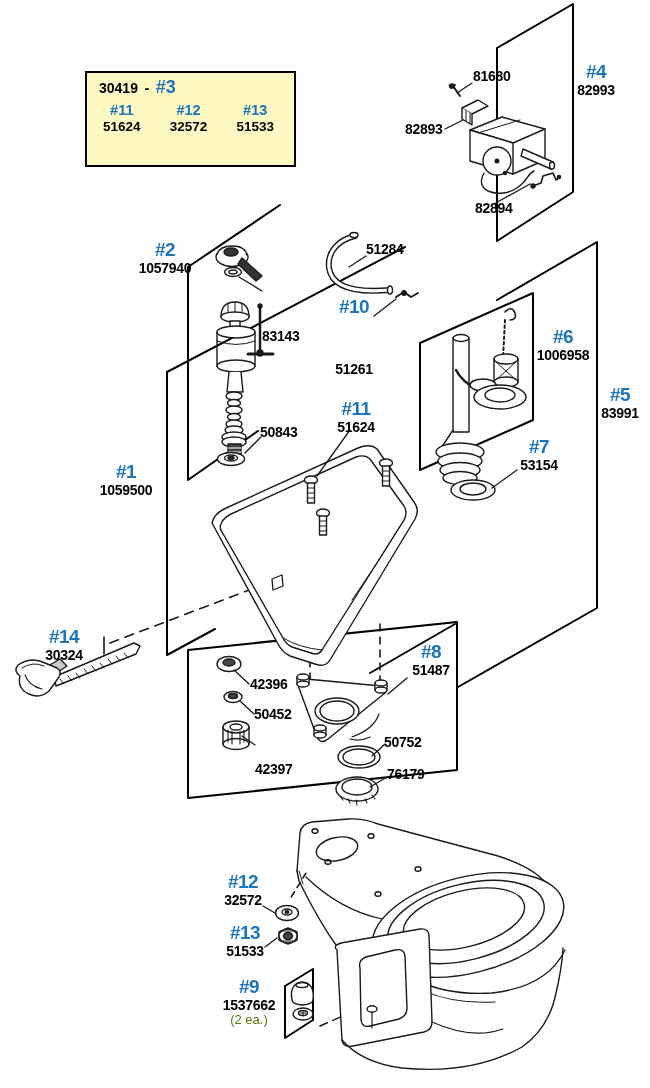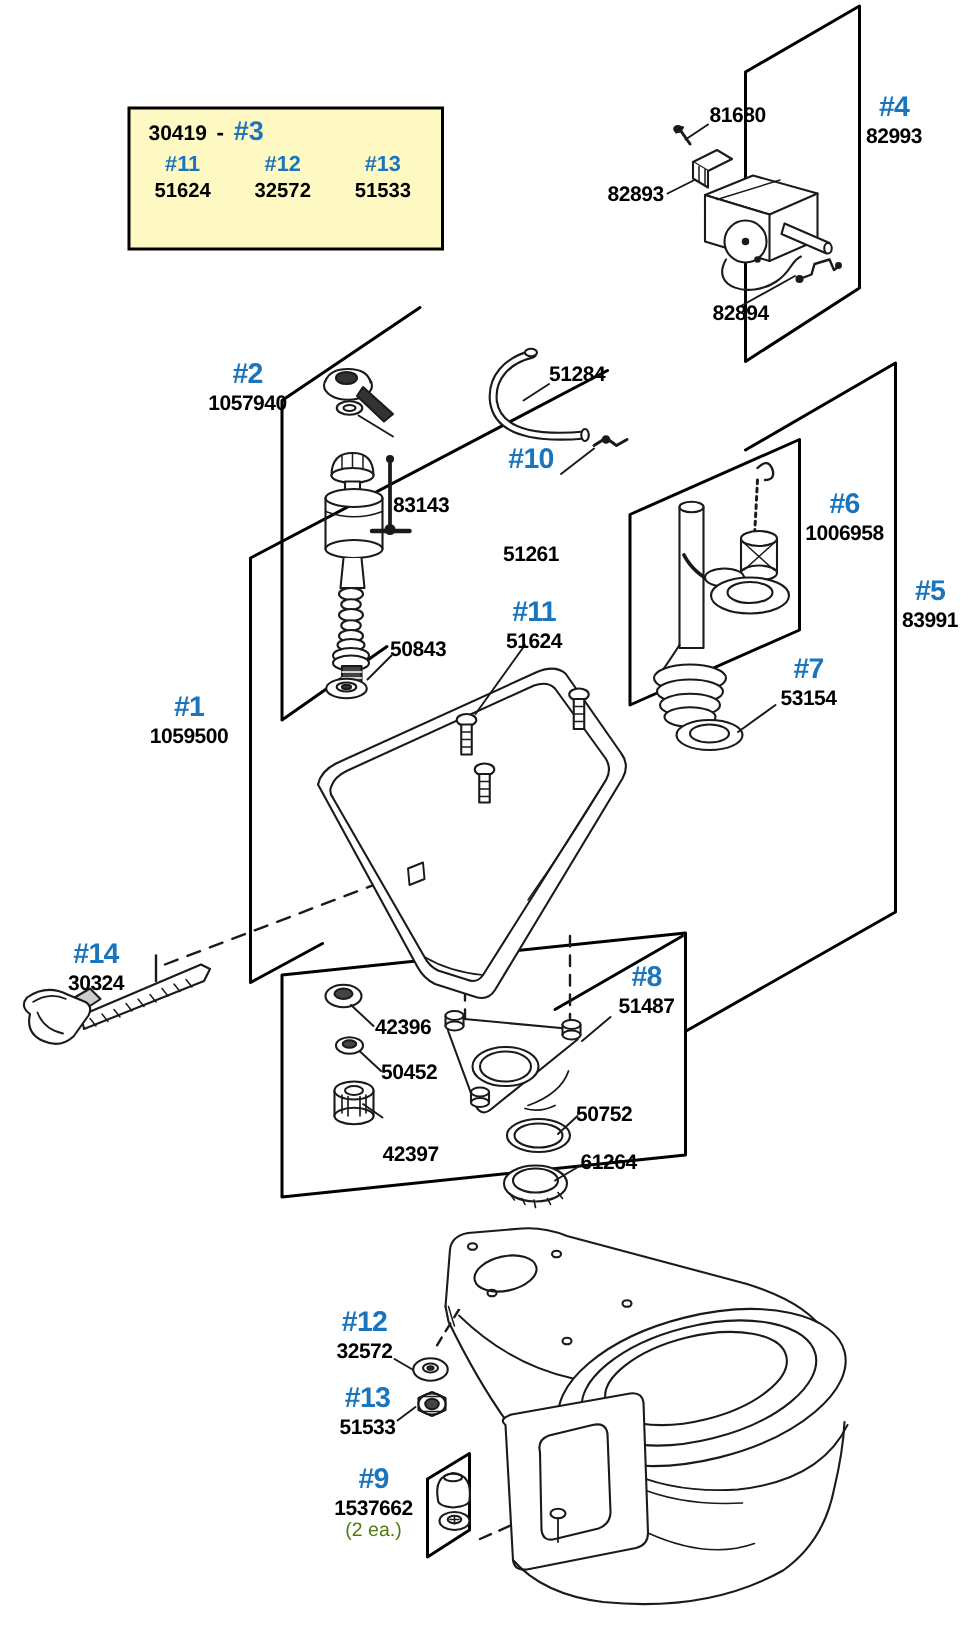--- a/index.html
+++ b/index.html
@@ -380,21 +380,21 @@
   <div class="lbl left" style="left:254px;top:707px;">
     <span class="part">50452</span>
   </div>
   <div class="lbl left" style="left:255px;top:738px;margin-top:24px;">
     <span class="part">42397</span>
   </div>
   <div class="lbl left" style="left:384px;top:735px;">
     <span class="part">50752</span>
   </div>
   <div class="lbl left" style="left:387px;top:767px;">
-    <span class="part">61264</span>
+    <span class="part">76179</span>
   </div>
   <div class="lbl" style="left:219px;top:872px;width:48px;">
     <span class="ref">#12</span>
     <span class="part">32572</span>
   </div>
   <div class="lbl" style="left:221px;top:923px;width:48px;">
     <span class="ref">#13</span>
     <span class="part">51533</span>
   </div>
   <div class="lbl" style="left:218px;top:977px;width:62px;">

